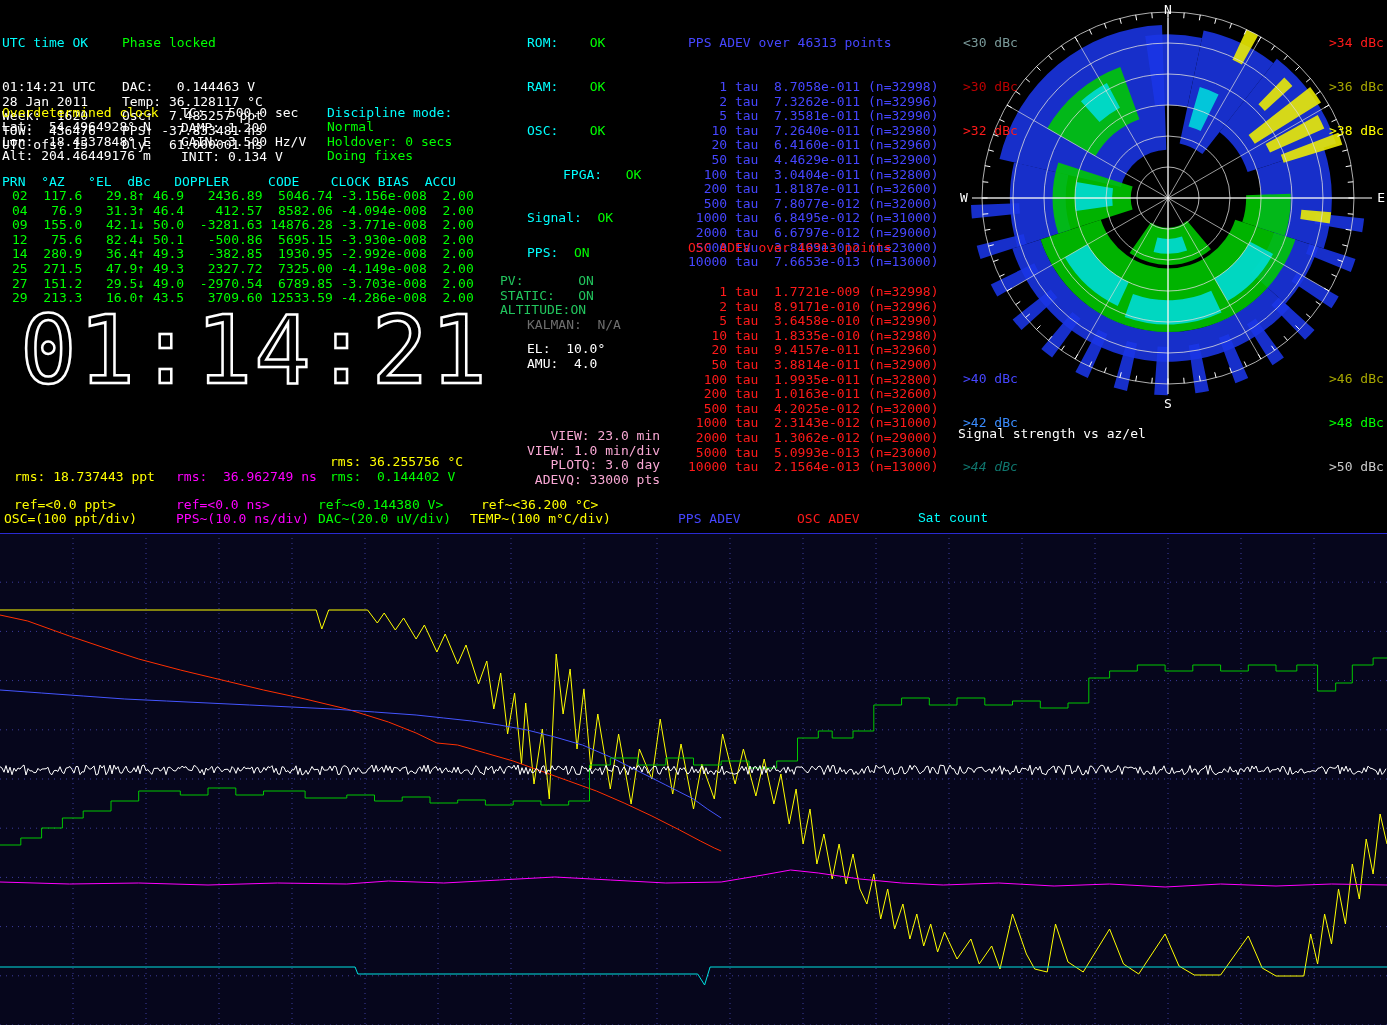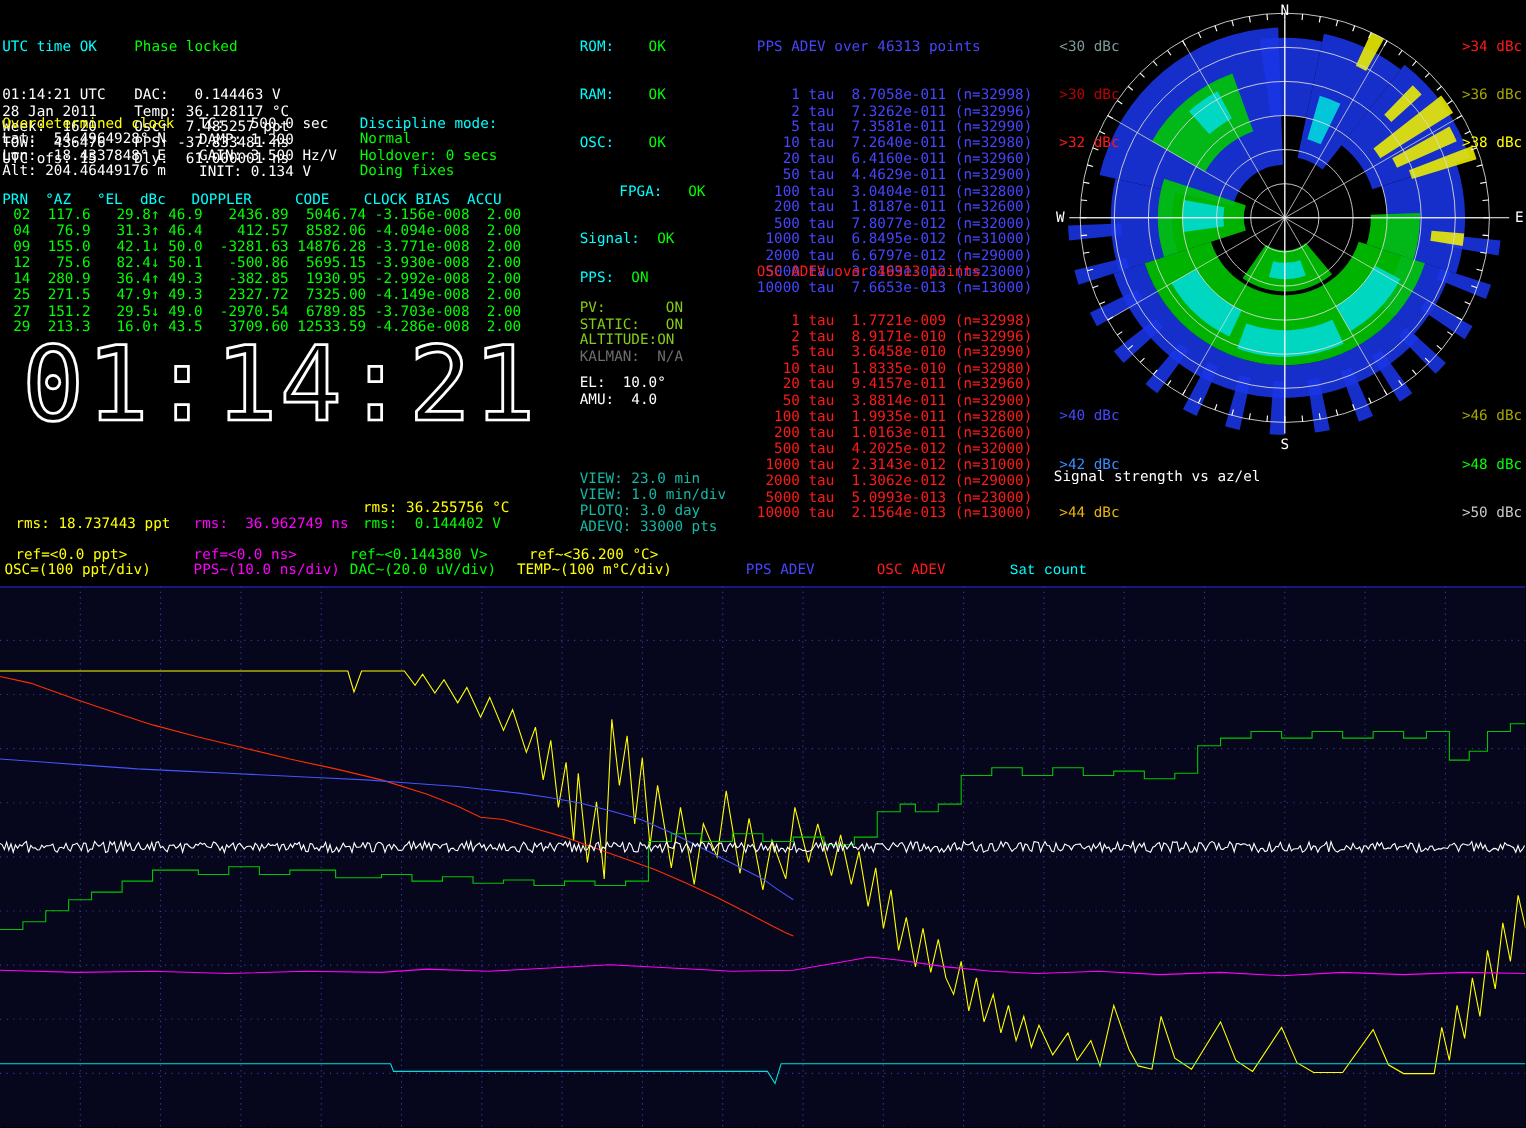--- a/index.html
+++ b/index.html
@@ -249,27 +249,27 @@
 09  155.0   42.1↓ 50.0  -3281.63 14876.28 -3.771e-008  2.00
 12   75.6   82.4↓ 50.1   -500.86  5695.15 -3.930e-008  2.00
 14  280.9   36.4↑ 49.3   -382.85  1930.95 -2.992e-008  2.00
 25  271.5   47.9↑ 49.3   2327.72  7325.00 -4.149e-008  2.00
 27  151.2   29.5↓ 49.0  -2970.54  6789.85 -3.703e-008  2.00
 29  213.3   16.0↑ 43.5   3709.60 12533.59 -4.286e-008  2.00</div>
 
   <div id="big-clock">01:14:21</div>
 
   <div class="blk" style="left:527px;top:246px"><span style="color: rgb(0, 255, 255);">PPS:  </span><span style="color: rgb(0, 255, 0);">ON</span></div>
-  <div class="blk" style="left: 527px; top: 274px; color: #84cc16;">PV:       ON
+  <div class="blk" style="left: 500px; top: 274px; color: #22c55e;">PV:       ON
 STATIC:   ON
 ALTITUDE:ON</div>
   <div class="blk" style="left: 527px; top: 318px; color: rgb(110, 110, 110);">KALMAN:  N/A</div>
   <div class="blk" style="left: 527px; top: 342px; color: rgb(255, 255, 255);">EL:  10.0°
 AMU:  4.0</div>
-  <div class="blk" style="left: 527px; top: 429px; color: #14b8a6;">VIEW: 23.0 min
+  <div class="blk" style="left: 527px; top: 429px; color: #f9a8d4; text-align: right;">VIEW: 23.0 min
 VIEW: 1.0 min/div
 PLOTQ: 3.0 day
 ADEVQ: 33000 pts</div>
 
   <div class="blk" style="left:688px;top:7px">
     <div style="color: rgb(70, 70, 255);">PPS ADEV over 46313 points</div>
     <div style="color: rgb(70, 70, 255);">    1 tau  8.7058e-011 (n=32998)
     2 tau  7.3262e-011 (n=32996)
     5 tau  7.3581e-011 (n=32990)
    10 tau  7.2640e-011 (n=32980)
@@ -306,21 +306,21 @@
     <div style="color: rgb(255, 26, 26);">&gt;32 dBc</div>
   </div>
   <div class="blk" style="left:1329px;top:7px">
     <div style="color: rgb(255, 26, 26);">&gt;34 dBc</div>
     <div style="color: rgb(166, 166, 0);">&gt;36 dBc</div>
     <div style="color: rgb(255, 255, 0);">&gt;38 dBc</div>
   </div>
   <div class="blk" style="left:963px;top:343px">
     <div style="color: rgb(70, 70, 255);">&gt;40 dBc</div>
     <div style="color: rgb(58, 140, 255);">&gt;42 dBc</div>
-    <div style="color: #eab308;">&gt;44 dBc</div>
+    <div style="color: #0f766e; font-style: italic;">&gt;44 dBc</div>
   </div>
   <div class="blk" style="left:1329px;top:343px">
     <div style="color: rgb(166, 166, 0);">&gt;46 dBc</div>
     <div style="color: rgb(0, 255, 0);">&gt;48 dBc</div>
     <div style="color: rgb(200, 200, 200);">&gt;50 dBc</div>
   </div>
 
   <div class="blk caption" style="left: 958px; top: 427px; color: rgb(255, 255, 255);">Signal strength vs az/el</div>
 
   <span class="blk" style="left: 330px; top: 455px; color: rgb(255, 255, 0);">rms: 36.255756 °C</span>

